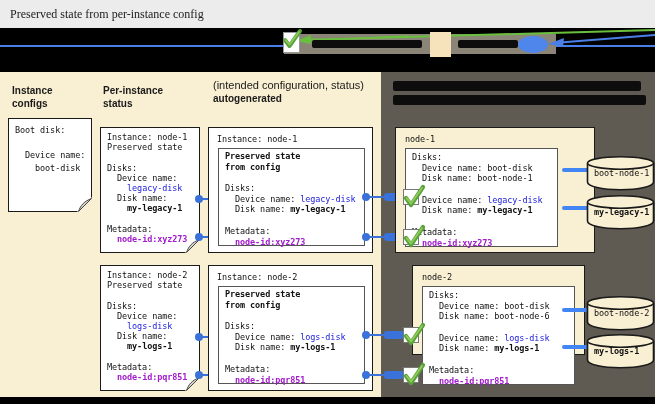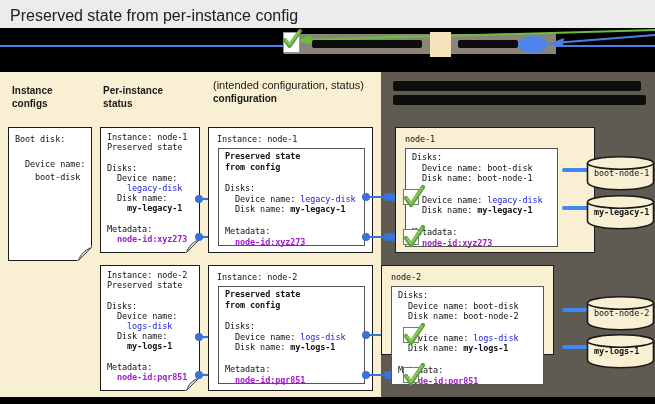--- a/index.html
+++ b/index.html
@@ -1,20 +1,20 @@
 <!DOCTYPE html>
 <html><head>
 <meta charset="utf-8">
 <style>
   html,body{margin:0;padding:0;background:#fff}
   #stage{position:relative;width:655px;height:404px;background:#000;overflow:hidden;
          font-family:"DejaVu Sans",sans-serif}
   .titlebar{position:absolute;left:0;top:0;width:655px;height:28px;background:#ececec}
-  .titlebar .t{position:absolute;left:10px;top:7px;font-family:Liberation Sans, sans-serif;
-               font-size:16px;color:#212121}
+  .titlebar .t{position:absolute;left:10px;top:7px;font-family:Liberation Serif, serif;
+               font-size:12px;color:#212121}
   .legend{position:absolute;left:0;top:28px;width:655px;height:44px;background:#000}
   .blueline{position:absolute;left:0;top:17px;width:655px;height:2px;background:#4a7fe8}
   .band{position:absolute;left:284px;top:6px;width:272px;height:20px;background:#8b8577}
   .lcheckbox{position:absolute;left:283px;top:4px;width:15px;height:19px;background:#fff;border:1px solid #999}
   .obsbar{position:absolute;background:#0d0d0d;border-radius:2px}
   .swatch{position:absolute;left:430px;top:4px;width:21px;height:25px;background:#f6e3bb}
   .lellipse{position:absolute;left:518px;top:8px;width:30px;height:17px;border-radius:50%;background:#4e86ec}
   .panel-left{position:absolute;left:0;top:72px;width:381px;height:325px;background:#f9efd2}
   .panel-right{position:absolute;left:381px;top:72px;width:274px;height:325px;background:#5f5b52}
   .colhead{position:absolute;font-family:"Liberation Sans","DejaVu Sans",sans-serif;font-weight:bold;
@@ -79,24 +79,24 @@
   <div class="panel-left"></div>
   <div class="panel-right"></div>
 
   <div class="obsbar" style="left:393px;top:81px;width:248px;height:10px"></div>
   <div class="obsbar" style="left:393px;top:95px;width:253px;height:10px"></div>
 
   <div class="colhead" style="left:12px;top:84px;width:72px">Instance configs</div>
   <div class="colhead" style="left:103px;top:84px;width:78px">Per-instance status</div>
   <div class="colhead" style="left:213px;top:79px;width:170px">
     <div class="norm">(intended configuration, status)</div>
-    <div>configuration</div>
-  </div>
-
-  <div class="box mono tpl" style="left:8px;top:127px;width:84px;height:134px;padding:5px 0 0 6px">
+    <div>autogenerated</div>
+  </div>
+
+  <div class="box mono tpl" style="left:8px;top:118px;width:84px;height:94px;padding:5px 0 0 6px">
     <svg class="fold" width="17" height="17">
       <polygon points="17,0 17,17 0,17" fill="#f9efd2"></polygon>
       <path d="M2.5,15.5 L15.5,2.5 C8,5.5 4.8,9 2.5,15.5 Z" fill="#d6d6cf" stroke="#444" stroke-width="1"></path>
     </svg>
   <div class="cl"><span>Boot disk:</span></div>
       <div class="cl">&nbsp;</div>
       <div class="cl"><span>  Device name:</span></div>
       <div class="cl"><span>    boot-disk</span></div>
     </div>
 
@@ -238,26 +238,26 @@
         </div>
     </div>
 
     <div class="cline" style="left:366px;top:196px;width:20px"></div>
     <div class="dot" style="left:362px;top:193px"></div>
     <div class="dash" style="left:384px;top:193px"></div>
     <div class="cline" style="left:366px;top:236px;width:20px"></div>
     <div class="dot" style="left:362px;top:233px"></div>
     <div class="dash" style="left:384px;top:233px"></div>
 
-    <div class="vmbox" style="left:381px;top:127px;width:173px;height:90px">
+    <div class="vmbox" style="left:412px;top:127px;width:173px;height:90px">
       <div class="mono" style="position:absolute;left:9px;top:6px">node-2</div>
       <div class="inner mono" style="left:9px;top:20px;width:153px;height:99px;padding:3px 0 0 6px">
           <div class="cl"><span>Disks:</span></div>
           <div class="cl"><span>  Device name: boot-disk</span></div>
-          <div class="cl"><span>  Disk name: boot-node-2</span></div>
+          <div class="cl"><span>  Disk name: boot-node-6</span></div>
           <div class="cl">&nbsp;</div>
           <div class="cl"><span>  Device name: </span><span class="t-b">logs-disk</span></div>
           <div class="cl"><span>  Disk name: </span><span class="t-k">my-logs-1</span></div>
           <div class="cl">&nbsp;</div>
           <div class="cl"><span>Metadata:</span></div>
           <div class="cl"><span>  </span><span class="t-m">node-id:pqr851</span></div>
         </div>
     </div>
 
     <div class="chk" style="left:403px;top:189px">

